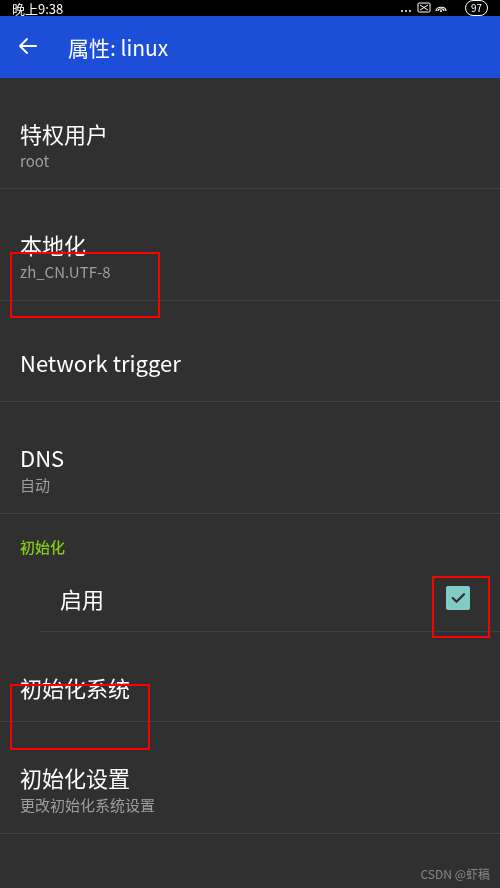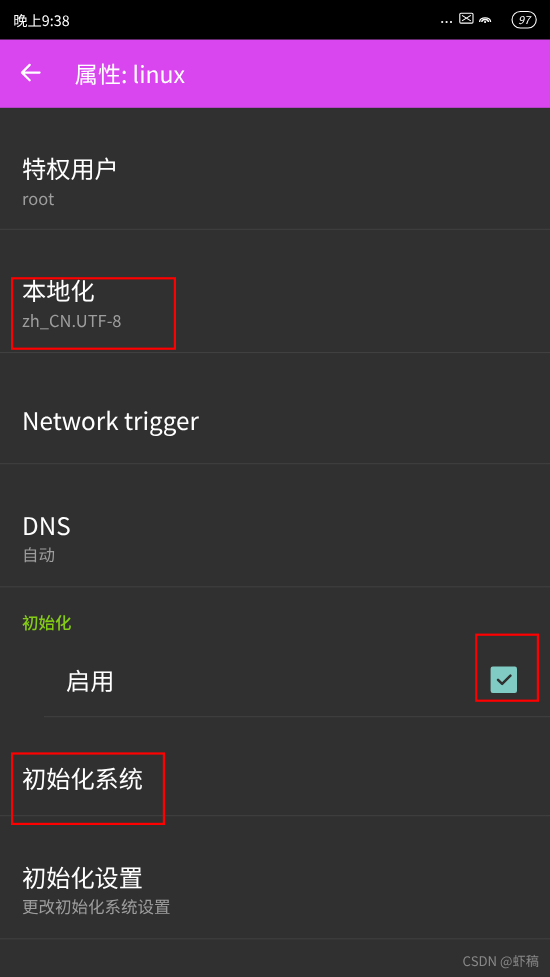--- a/index.html
+++ b/index.html
@@ -10,51 +10,50 @@
     body {
       width: 500px;
       height: 888px;
       background: #303030;
       font-family: -apple-system, "Noto Sans CJK SC", "PingFang SC", sans-serif;
       color: #ffffff;
       overflow: hidden;
       position: relative;
     }
     .status-bar {
-      height: 36px;
+      height: 16px;
       background: #000000;
       display: flex;
       align-items: center;
       justify-content: space-between;
       padding: 0 12px;
       font-size: 13px;
       color: #ffffff;
     }
     .status-right {
       display: flex;
       align-items: center;
       gap: 11px;
-      font-style: italic;
     }
     .status-icons {
       letter-spacing: 1px;
       font-size: 11px;
     }
     .battery {
       display: inline-flex;
       align-items: center;
       border: 1px solid #fff;
       border-radius: 8px;
       padding: 0px 5px;
       font-size: 10px;
       line-height: 14px;
     }
     .app-header {
       height: 62px;
-      background: #d946ef;
+      background: #1d4ed8;
       display: flex;
       align-items: center;
       padding: 0 16px;
       gap: 28px;
     }
     .back-arrow {
       font-size: 24px;
       color: #ffffff;
     }
     .header-title {

